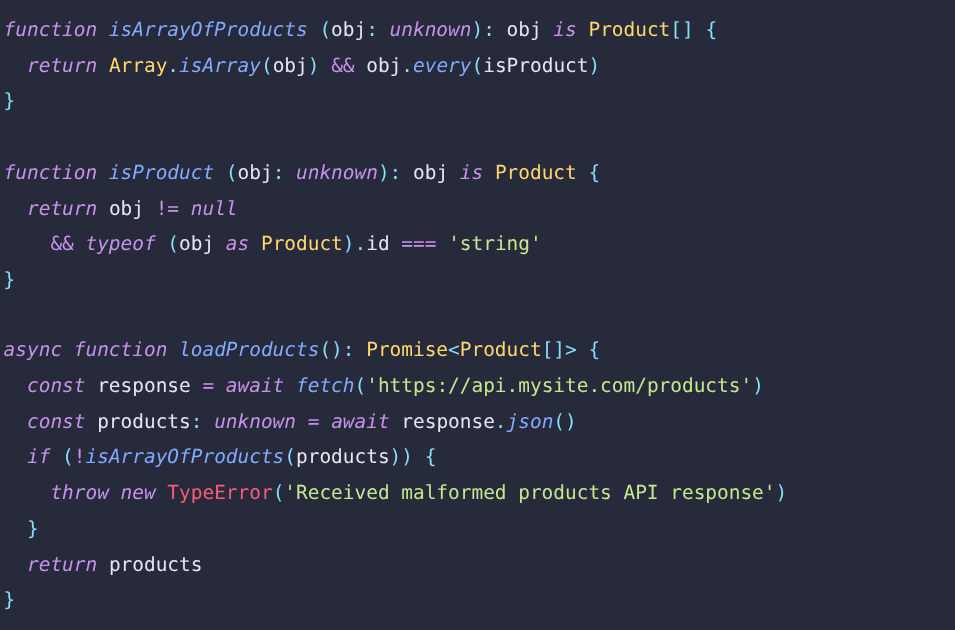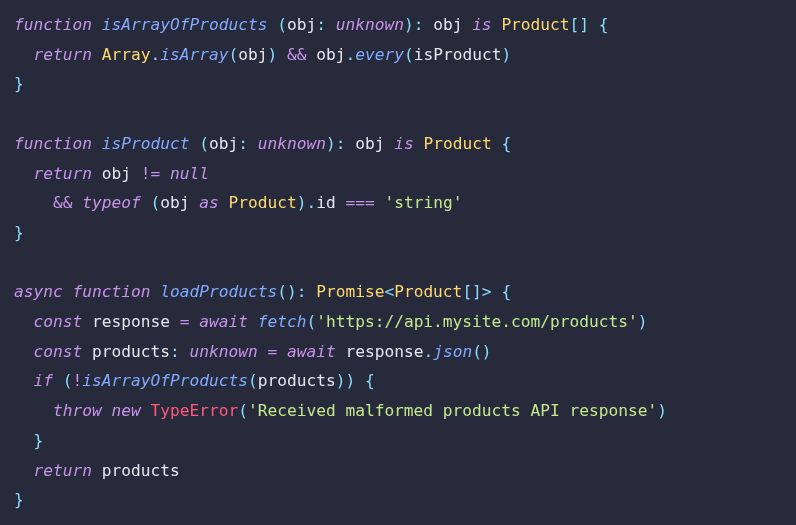--- a/index.html
+++ b/index.html
@@ -9,21 +9,21 @@
     height: 525px;
     overflow: hidden;
   }
   body {
     background: #272a3b;
     font-family: "SFMono-Regular", Consolas, "Liberation Mono", Menlo, monospace;
     font-weight: 500;
   }
   pre.code {
     margin: 0;
-    padding: 10px 14px 10px 14px;
+    padding: 10px 14px 10px 3px;
     font-size: 16.2px;
     line-height: 29.7px;
     color: #e6e6f0;
     white-space: pre;
   }
   .kw   { color: #c792ea; font-style: italic; }   
   .op   { color: #c792ea; }                        
   .fn   { color: #82aaff; font-style: italic; }    
   .cls  { color: #ffd86e; }                        
   .type { color: #c792ea; font-style: italic; }    

